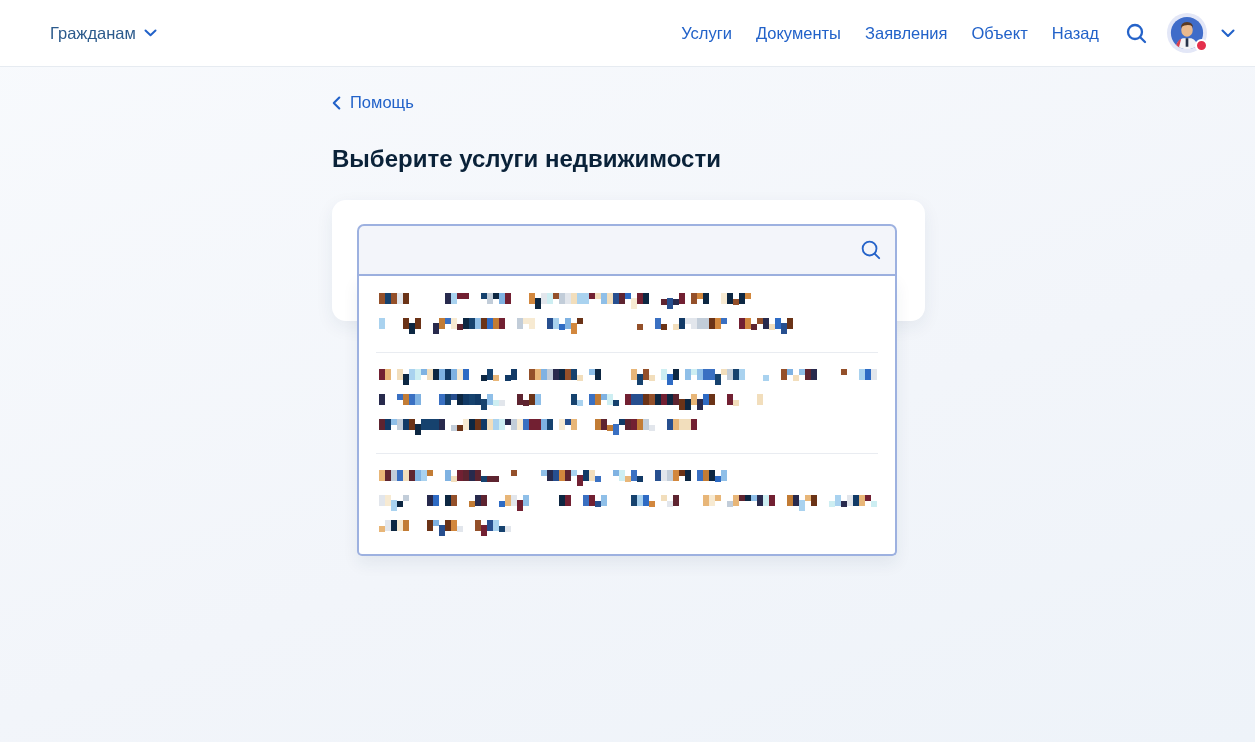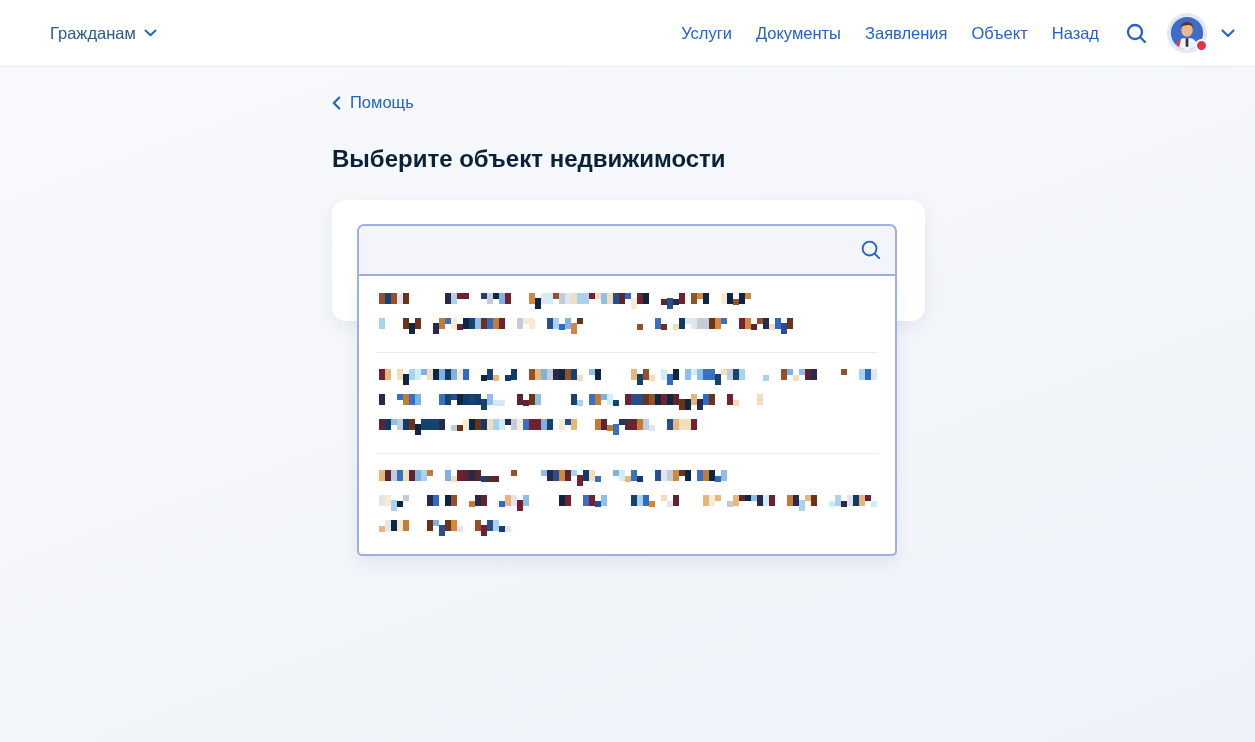--- a/index.html
+++ b/index.html
@@ -139,21 +139,21 @@
 
   <a class="back-link">
     <span style="display:flex">
       <svg width="9" height="14" viewBox="0 0 9 14" fill="none" stroke="#2262c9" stroke-width="2.1" stroke-linecap="round" stroke-linejoin="round">
           <path d="M7.3 1.5 L1.8 7 L7.3 12.5"></path>
         </svg>
     </span>
     <span>Помощь</span>
   </a>
 
-  <h1 class="page-title">Выберите объект недвижимости</h1>
+  <h1 class="page-title">Выберите услуги недвижимости</h1>
 
 
   <section class="card">
     <div class="field">
 
       <div class="input-row">
         <input class="object-input" type="text" value="" style="">
         <span class="input-search">
           <svg width="24" height="24" viewBox="0 0 25 25" fill="none" stroke="#2563c9" stroke-width="1.9" stroke-linecap="round">
             <circle cx="11" cy="11" r="7.2"></circle>

